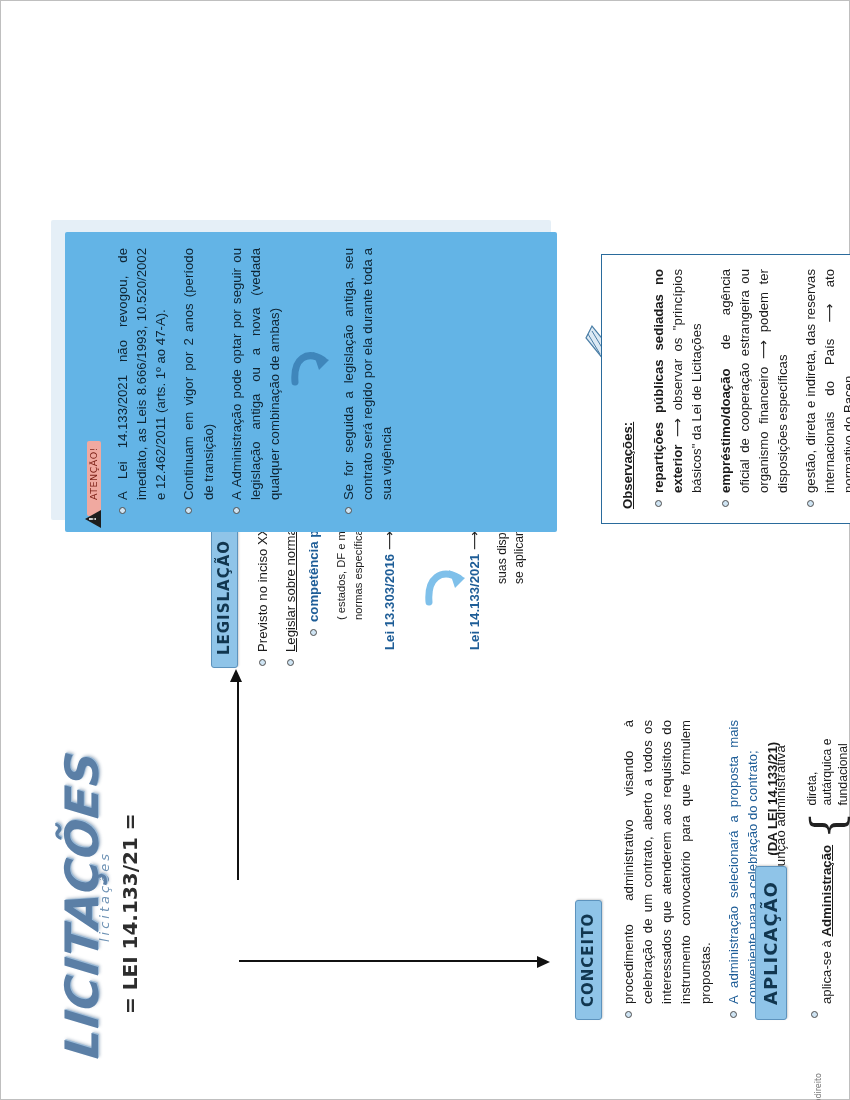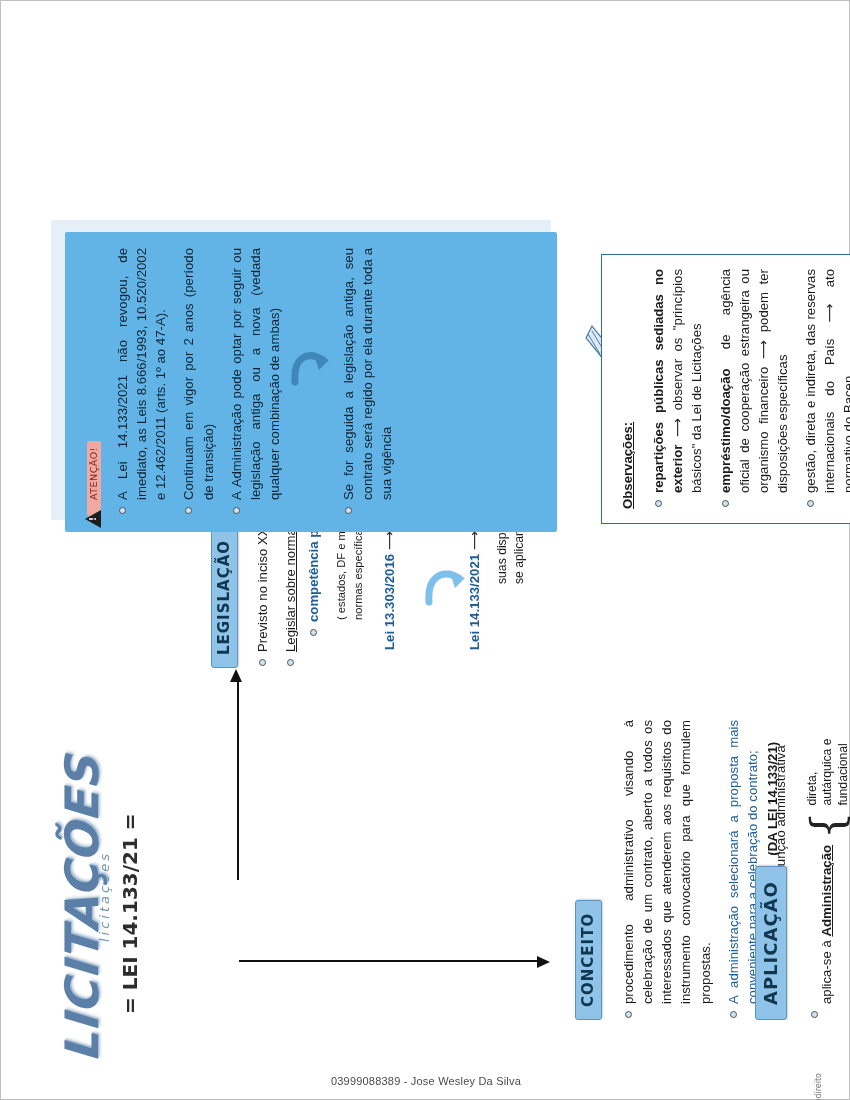--- a/index.html
+++ b/index.html
@@ -397,16 +397,15 @@
 
       <div class="bul txt just">
         <span>gestão, direta e indireta, das reservas internacionais do País</span>
         <span class="ar"> ⟶ </span>
         <span>ato normativo do Bacen.</span>
       </div>
     </div>
 
   </div>
 
-  <div id="footer">03999088389 - Jose Wesley Da Silva</div>
   <div id="sign">@mapasdodireito</div>
 
 </div>
 
 </body></html>

